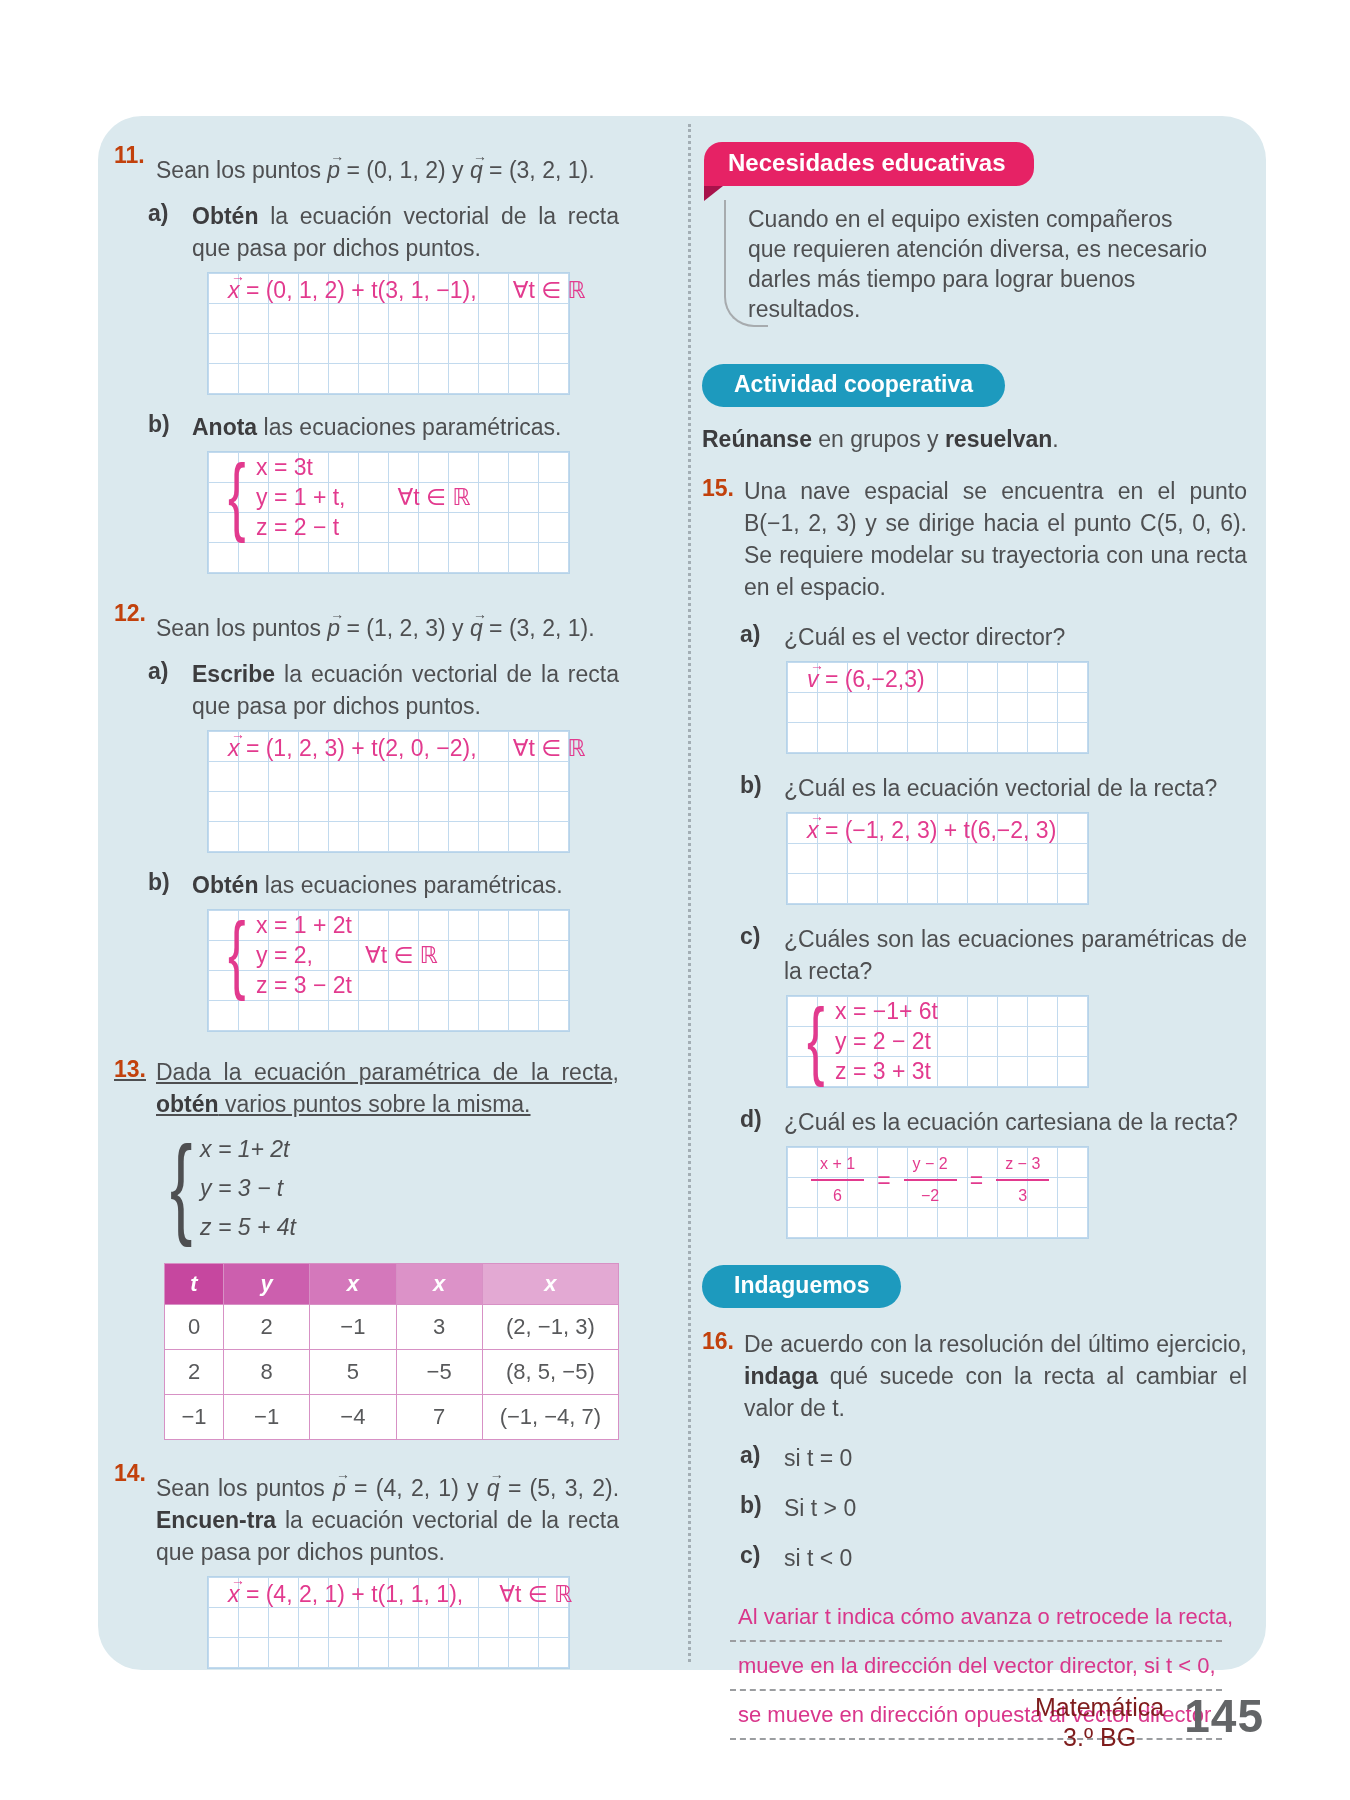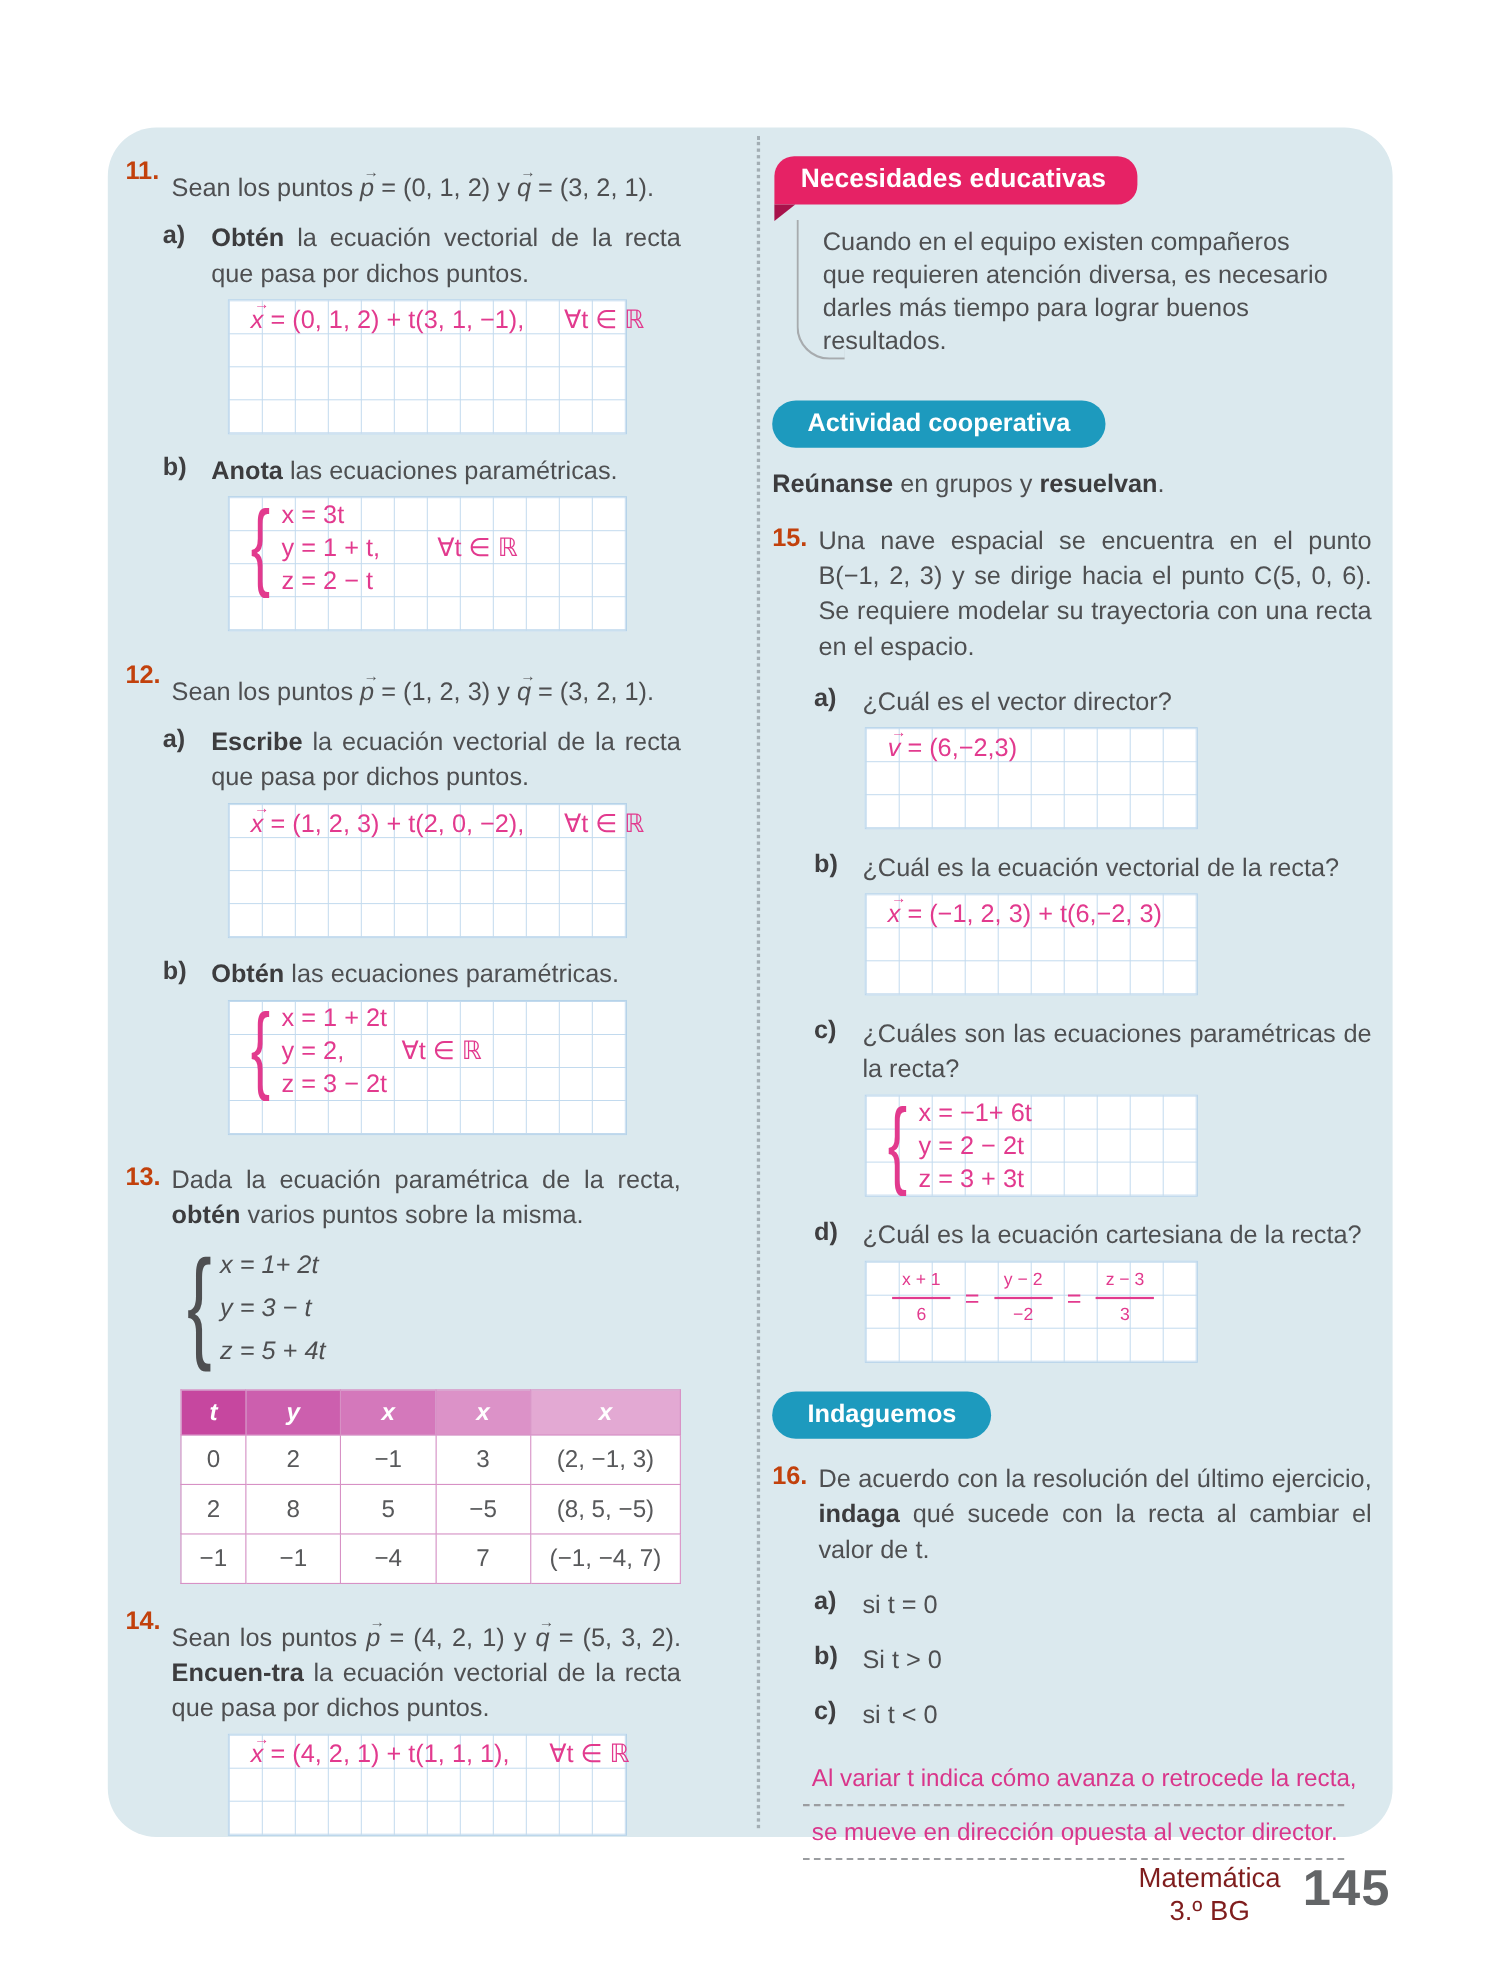--- a/index.html
+++ b/index.html
@@ -184,21 +184,21 @@
     </div>
     <div class="grid lgrid h4">
       <div class="gsys">
         <span class="brace">{</span>
         <div class="sline"><span>x = 1 + 2t</span></div>
         <div class="sline"><span>y = 2,</span><span class="tail2">∀t ∈ ℝ</span></div>
         <div class="sline"><span>z = 3 − 2t</span></div>
       </div>
     </div>
 
-    <div class="ex" style="margin-top:24px;">
+    <div class="ex" style="margin-top:24px;text-decoration:underline;">
       <span class="ex-num">13.</span>
       <div class="ex-body">
         <span>Dada la ecuación paramétrica de la recta, </span><b>obtén</b><span> varios puntos sobre la misma.</span>
       </div>
     </div>
     <div class="dsys">
       <span class="brace">{</span>
       <div class="sline"><span>x = 1+ 2t</span></div>
       <div class="sline"><span>y = 3 − t</span></div>
       <div class="sline"><span>z = 5 + 4t</span></div>
@@ -347,20 +347,21 @@
       <span class="rsub-lbl">b)</span>
       <div class="rsub-body"><span>Si t &gt; 0</span></div>
     </div>
     <div class="rsub">
       <span class="rsub-lbl">c)</span>
       <div class="rsub-body"><span>si t &lt; 0</span></div>
     </div>
 
     <div class="ans-lines">
         <div class="ans-line">Al variar t indica cómo avanza o retrocede la recta,</div>
+        <div class="ans-line">mueve en la dirección del vector director, si t &lt; 0,</div>
         <div class="ans-line">se mueve en dirección opuesta al vector director.</div>
       </div>
   </div>
 </div>
 
 <div class="footer">
   <div class="footer-meta">
     <div>Matemática</div>
     <div>3.º BG</div>
   </div>

